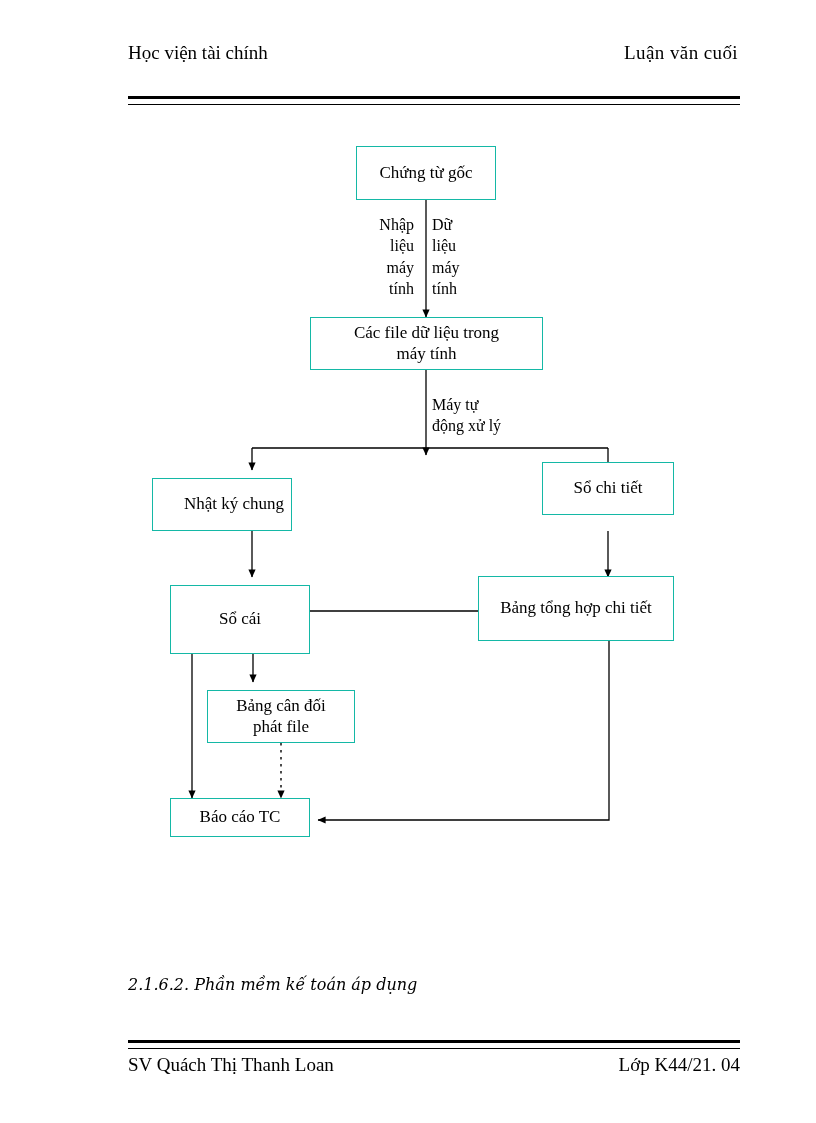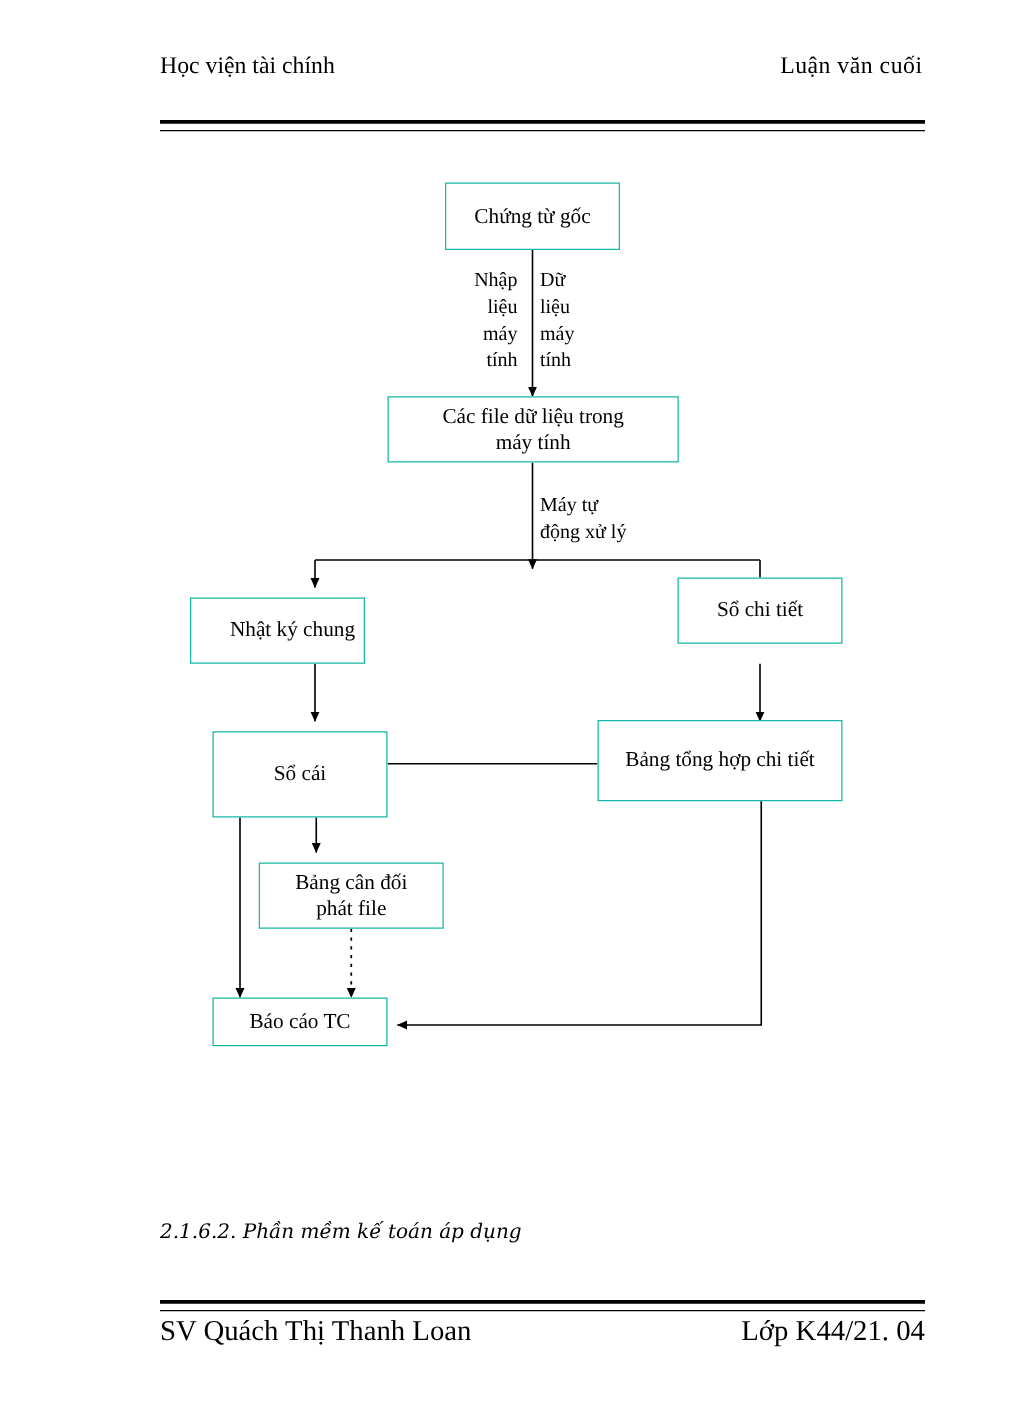--- a/index.html
+++ b/index.html
@@ -71,21 +71,21 @@
     height: 5px;
     border-top: 3px solid #000;
     border-bottom: 1px solid #000;
   }
   #footer {
     position: absolute;
     left: 128px;
     top: 1051px;
     width: 612px;
     height: 28px;
-    font-size: 23px;
+    font-size: 19px;
     line-height: 28px;
   }
   #footer .f-left { position: absolute; left: 0; top: 0; white-space: nowrap; }
   #footer .f-right { position: absolute; right: 0; top: 0; white-space: nowrap; }
 
   
   #section-caption {
     position: absolute;
     left: 128px;
     top: 975px;

